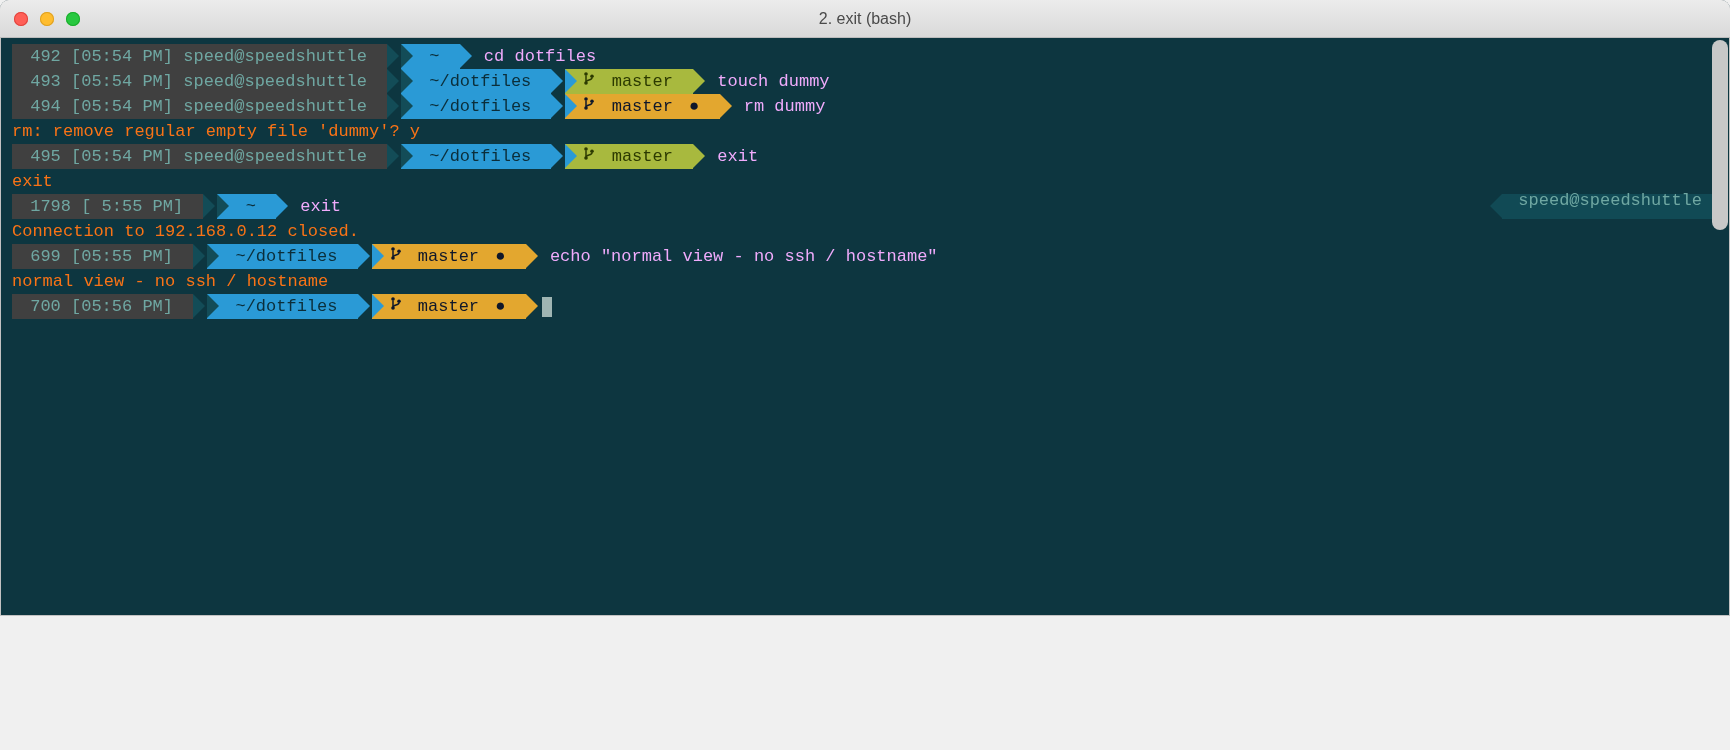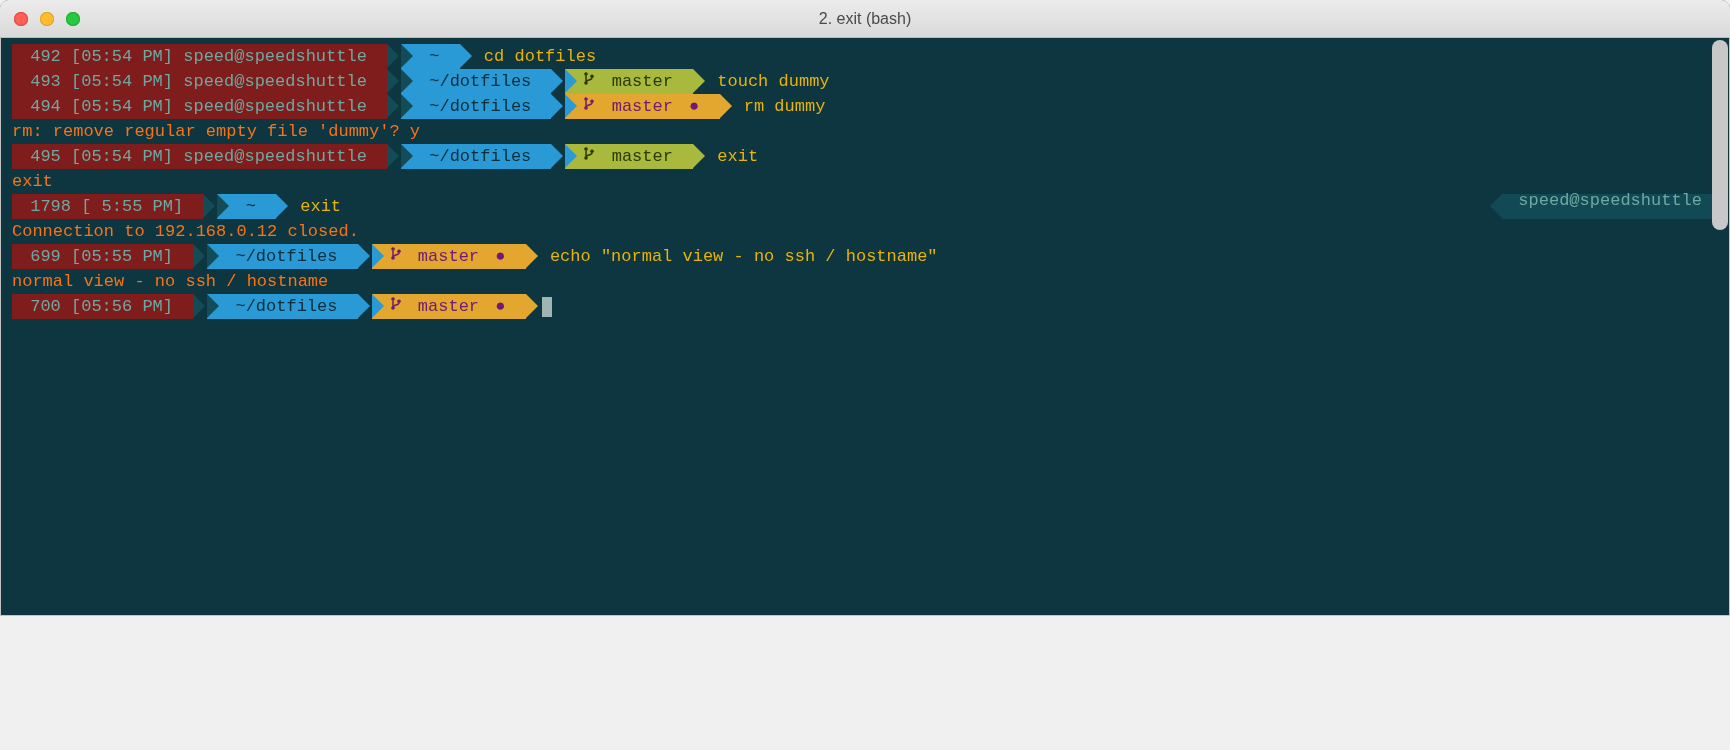--- a/index.html
+++ b/index.html
@@ -39,21 +39,21 @@
     font-size:16px; color:#4a4a4a; pointer-events:none;
   }
   .terminal {
     padding: 6px 12px;
     white-space: pre;
     line-height: 25px;
     color:#9fb5b3;
   }
   .row { display:flex; align-items:center; height:25px; }
   .plain { color:#f97316; }
-  .cmd   { color:#eab308; }
+  .cmd   { color:#f0abfc; }
 
   
   .seg {
     display:inline-flex;
     align-items:center;
     height:25px;
     padding: 0 10px 0 8px;
     position:relative;
     margin-right:14px;
   }
@@ -69,28 +69,28 @@
     content:"";
     position:absolute;
     left:0; top:0;
     border-top:12.5px solid transparent;
     border-bottom:12.5px solid transparent;
     border-left:12px solid #0d3640;
   }
   .seg.in{ padding-left:18px; }
   .seg .txt{ color:#fff; }
 
-  .seg.teal    { background:#7f1d1d; color:#134c57; }
+  .seg.teal    { background:#404040; color:#134c57; }
   .seg.teal .txt{ color:#6fa7a2; }
   .seg.blue    { background:#2a9ad6; color:#2a9ad6; }
   .seg.blue .txt{ color:#0b2e3a; font-weight:500; }
   .seg.olive   { background:#a8b93e; color:#a8b93e; }
   .seg.olive .txt{ color:#2c3a00; }
   .seg.gold    { background:#e3a72f; color:#e3a72f; }
-  .seg.gold .txt{ color:#701a75; }
+  .seg.gold .txt{ color:#0f172a; }
 
   .seg.blue.over-teal::before{ border-left-color:#134c57; }
   .seg.olive.over-blue::before,
   .seg.gold.over-blue::before{ border-left-color:#2a9ad6; }
 
   .seg.first{ margin-left:0; }
   .seg.first::before{ display:none; }
 
   .seg .branch{ margin-right:6px; }
   .seg .dirty { margin-left:6px; }

